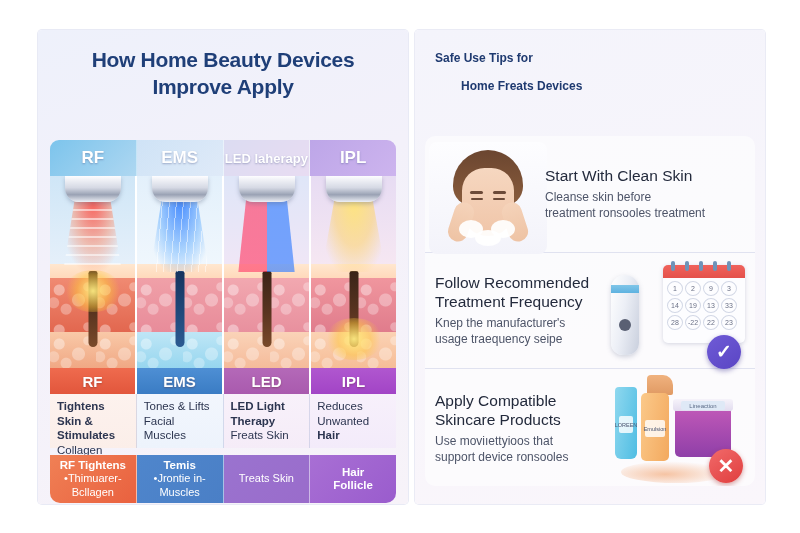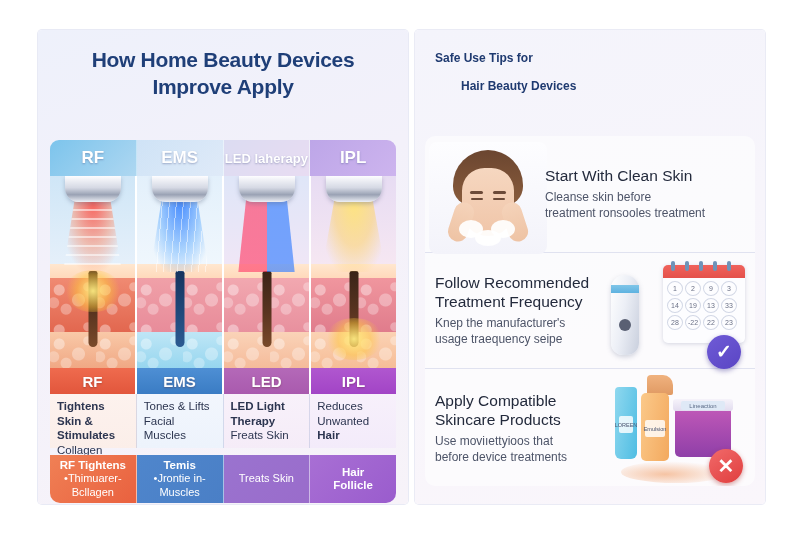--- a/index.html
+++ b/index.html
@@ -422,21 +422,21 @@
         <span class="t1">Hair</span>
         <span class="t1">Follicle</span>
       </div>
     </div>
   </div>
 
   <div class="right-panel">
 
     <div class="right-title">
       <span>Safe Use Tips for</span>
-      <span class="l2">Hair Beauty Devices</span>
+      <span class="l2">Home Freats Devices</span>
     </div>
 
     <div class="tips">
 
       <div class="tip t1">
         <div class="face-wrap">
           <div class="face-bg"></div>
           <div class="hair"></div>
           <div class="face-sh"></div>
           <div class="brow l"></div>
@@ -501,21 +501,21 @@
       </div>
 
       <div class="tip t3">
         <div class="tip-text">
           <div class="tip-title">
             <div>Apply Compatible</div>
             <div>Skincare Products</div>
           </div>
           <div class="tip-sub">
             <div>Use moviıettyioos that</div>
-            <div>before device treatments</div>
+            <div>support device ronsooles</div>
           </div>
         </div>
         <div class="prod-wrap">
           <div class="powder"></div>
           <div class="bottle b1">
             <div class="b-label">LOREEN</div>
           </div>
           <div class="b2-pump"></div>
           <div class="bottle b2">
             <div class="b-label">Emulsion</div>

